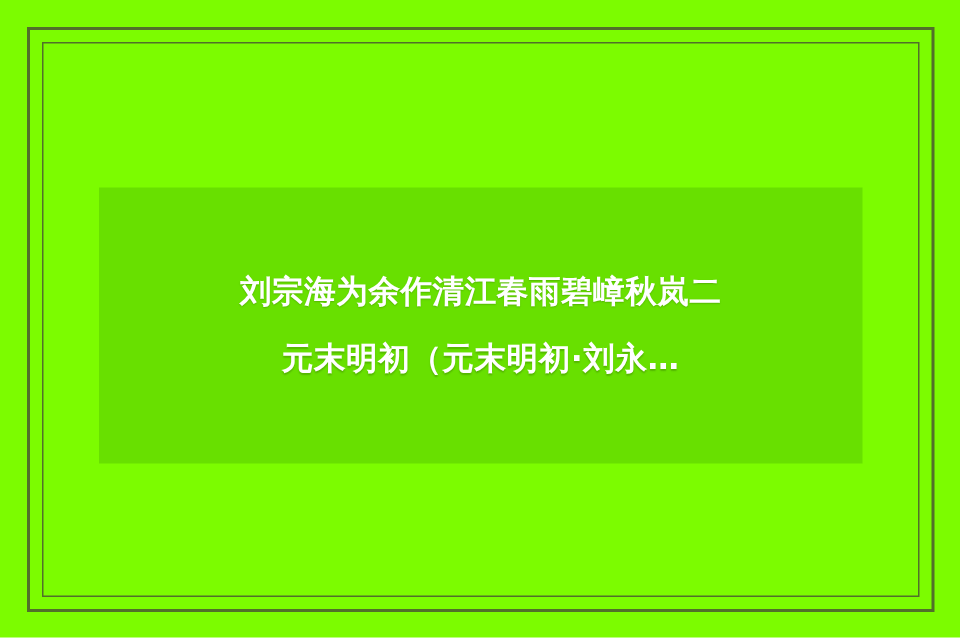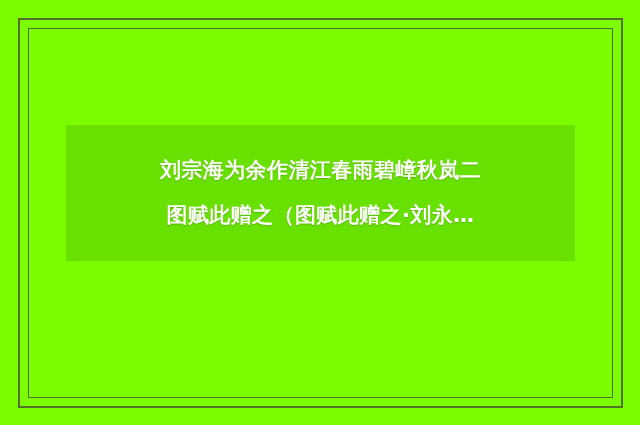--- a/index.html
+++ b/index.html
@@ -50,21 +50,21 @@
     height: 370px;
     border-width: 1px;
   }
 
   
   .caption-panel {
     position: absolute;
     left: 66px;
     top: 125px;
     width: 509px;
-    height: 136px;
+    height: 184px;
     background: rgba(54, 150, 0, 0.28);
     display: flex;
     flex-direction: column;
     align-items: center;
     justify-content: center;
     box-sizing: border-box;
     padding: 0 2px;
   }
 
   .caption-text {
@@ -86,16 +86,16 @@
 
 <div id="stage">
 
   <div class="bg-fill"></div>
 
   <div class="frame frame-outer"></div>
   <div class="frame frame-inner"></div>
 
   <div class="caption-panel">
     <div class="caption-text caption-line-1">刘宗海为余作清江春雨碧嶂秋岚二</div>
-    <div class="caption-text caption-line-2">图赋此赠之（图赋此赠之·刘永…</div>
+    <div class="caption-text caption-line-2">元末明初（元末明初·刘永…</div>
   </div>
 
 </div>
 
 </body></html>

